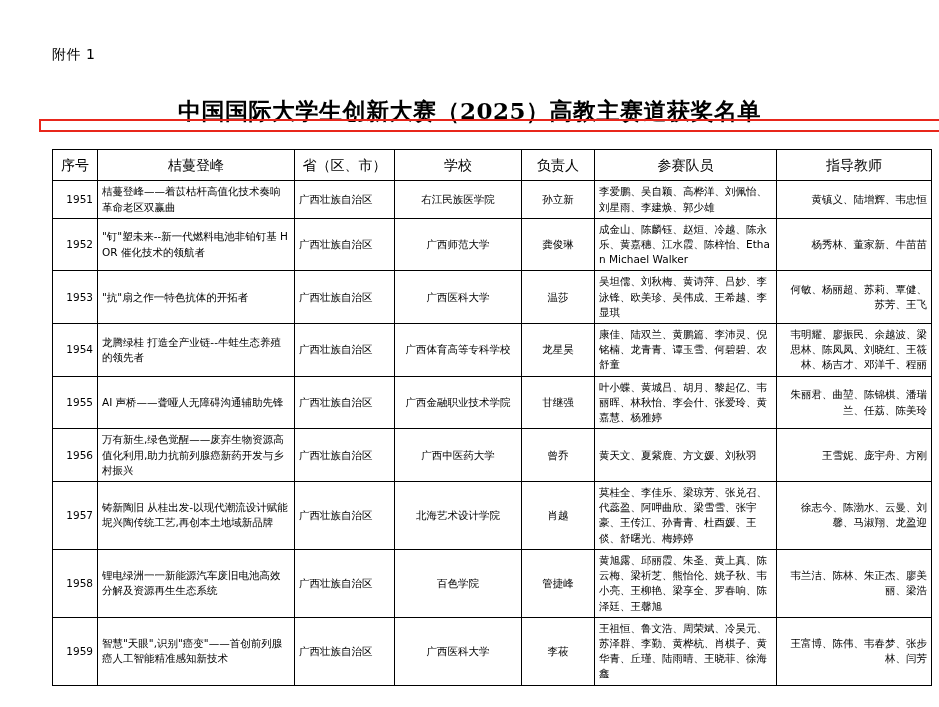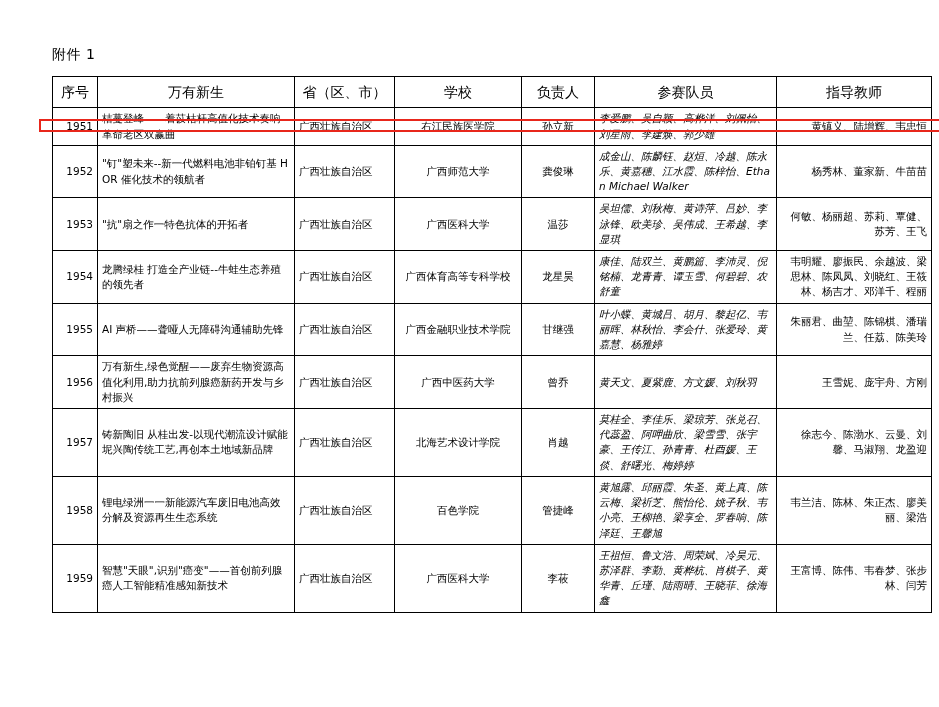--- a/index.html
+++ b/index.html
@@ -19,21 +19,21 @@
     position: relative;
     width: 939px;
     height: 707px;
     box-sizing: border-box;
     padding: 46px 52px 0 52px;
   }
   .attachment-label {
     font-size: 14px;
     font-family: "DejaVu Sans", "Liberation Sans", sans-serif;
     letter-spacing: 0.5px;
-    margin-bottom: 12px;
+    margin-bottom: 32px;
   }
   .doc-title {
     text-align: center;
     font-size: 23px;
     font-weight: bold;
     font-family: "DejaVu Serif", "Liberation Serif", serif;
     letter-spacing: 0.5px;
     margin: 10px 0 22px 0;
   }
   .award-class {
@@ -63,21 +63,21 @@
     text-align: center;
     font-weight: normal;
     padding: 5px 3px;
     font-size: 14px;
   }
   td.c-seq { text-align: right; width: 38px; }
   td.c-project { width: 190px; text-align: left; margin-left: 40px; }
   td.c-region { width: 93px; text-align: left; }
   td.c-school { width: 120px; text-align: center; }
   td.c-leader { width: 66px; text-align: center; }
-  td.c-members { width: 175px; text-align: left; font-style: italic; }
+  td.c-members { width: 175px; text-align: left; }
   td.c-teachers { width: 148px; text-align: right; }
 
   th.c-seq { width: 38px; }
   th.c-project { width: 190px; }
   th.c-region { width: 93px; }
   th.c-school { width: 120px; }
   th.c-leader { width: 66px; }
   th.c-members { width: 175px; }
   th.c-teachers { width: 148px; }
 
@@ -93,27 +93,28 @@
     box-sizing: border-box;
   }
 </style>
 </head>
 <body>
 
 <div class="page">
 
   <div class="attachment-label">附件 1</div>
 
+  <div class="doc-title">中国国际大学生创新大赛（2025）高教主赛道获奖名单</div>
 
 
   <table class="awards">
     <thead>
       <tr>
         <th class="c-seq">序号</th>
-        <th class="c-project">万有新生</th>
+        <th class="c-project">桔蔓登峰</th>
         <th class="c-region">省（区、市）</th>
         <th class="c-school">学校</th>
         <th class="c-leader">负责人</th>
         <th class="c-members">参赛队员</th>
         <th class="c-teachers">指导教师</th>
       </tr>
     </thead>
     <tbody>
         <tr>
           <td class="c-seq">1951</td>

